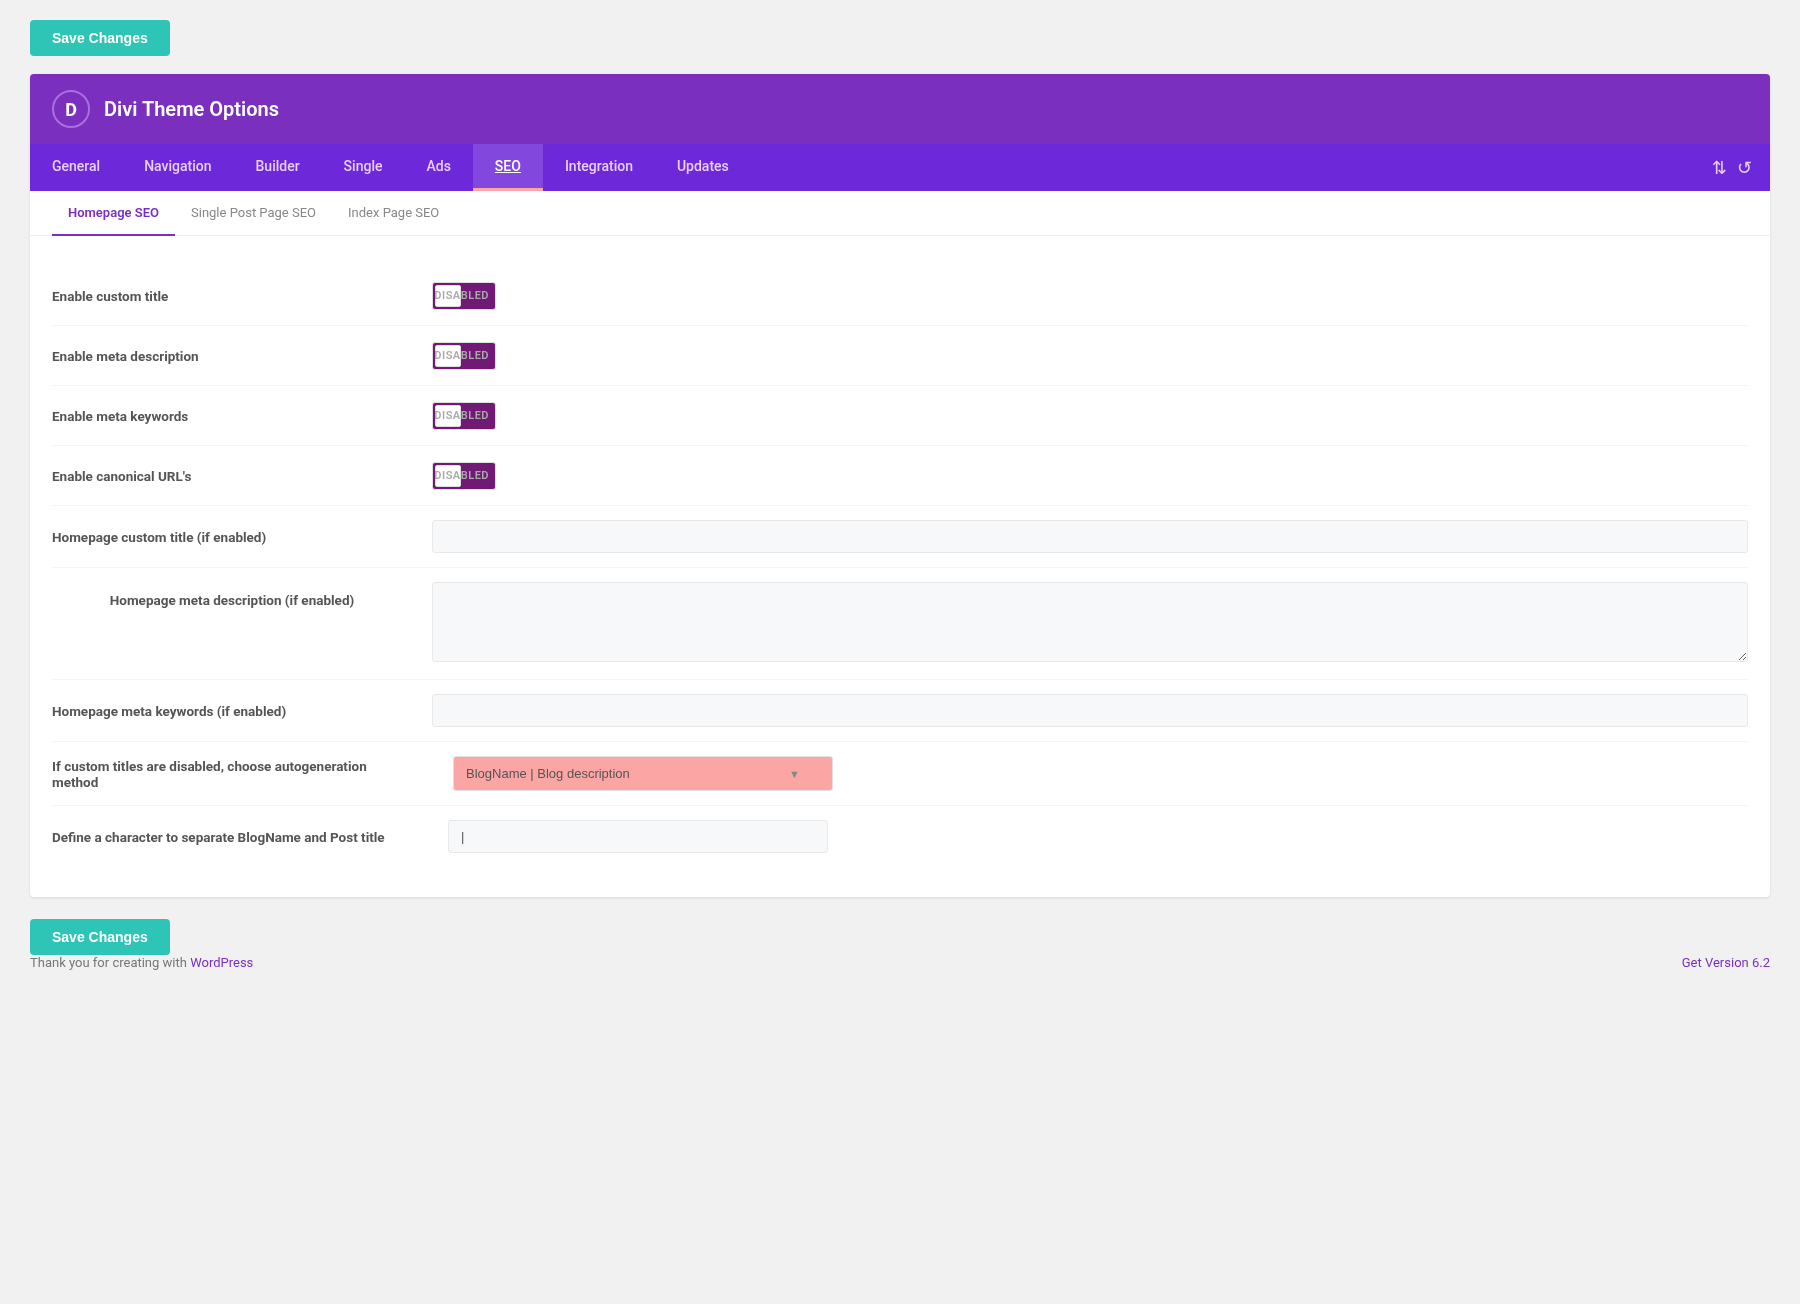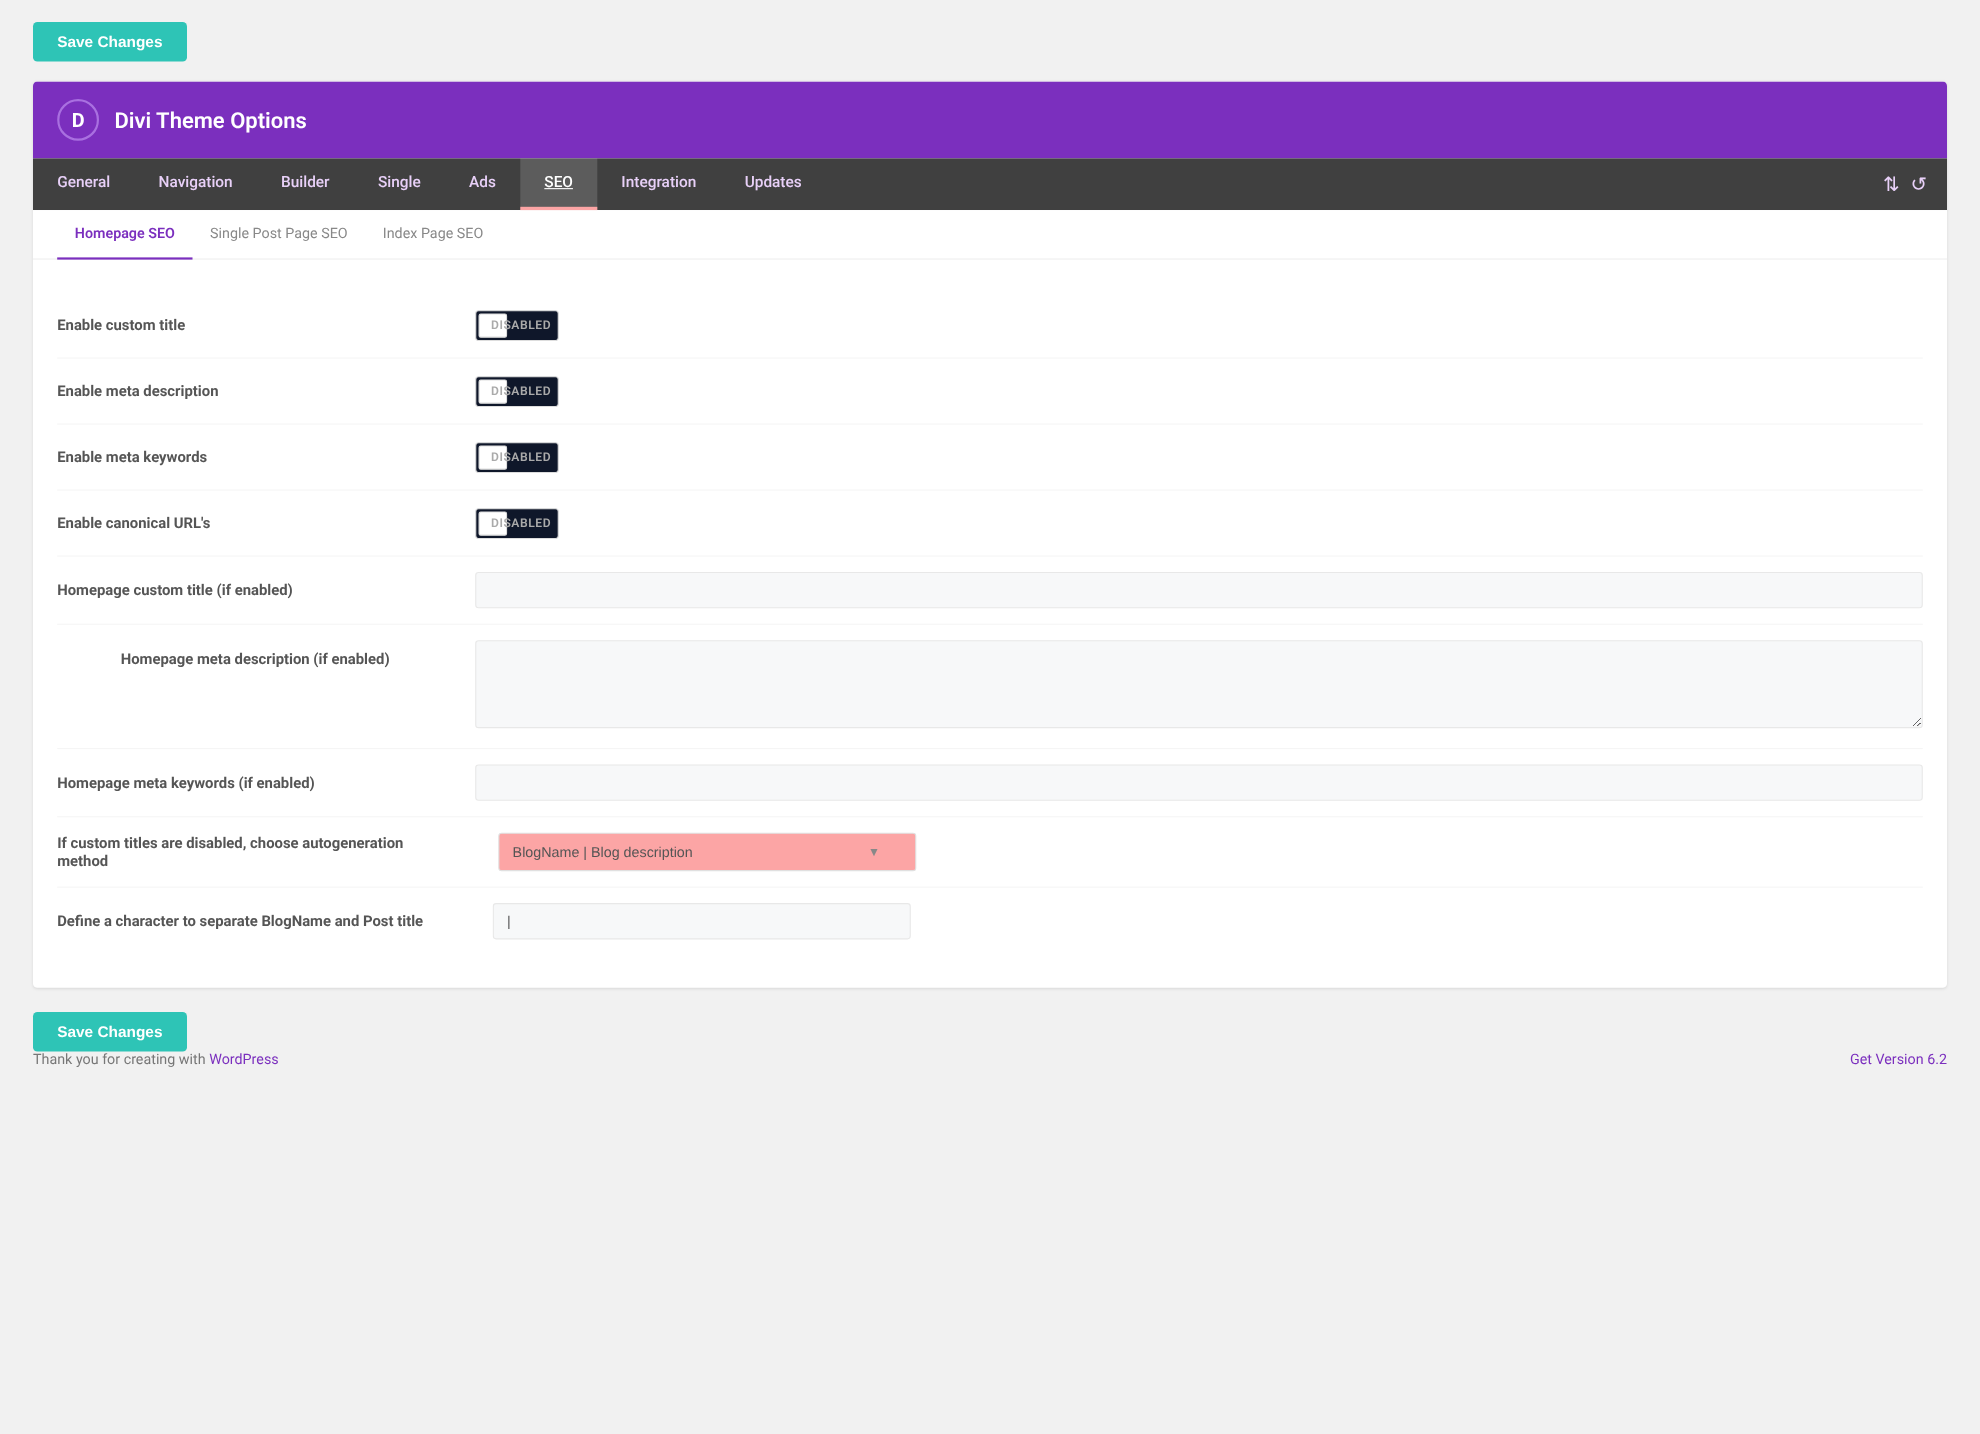--- a/index.html
+++ b/index.html
@@ -52,21 +52,21 @@
       font-weight: 700;
       flex-shrink: 0;
     }
     .panel-header-title {
       color: #fff;
       font-size: 20px;
       font-weight: 600;
     }
 
     .panel-nav {
-      background: #404040;
+      background: #6d28d9;
       display: flex;
       align-items: center;
       padding: 0 0 0 0;
     }
     .panel-nav-tabs {
       display: flex;
       flex: 1;
     }
     .nav-tab {
       color: #e8d0f8;
@@ -134,25 +134,25 @@
       flex: 0 0 380px;
       font-size: 13.5px;
       color: #555;
       padding-right: 20px;
       font-weight: bold;
     }
     .form-control {
       flex: 1;
     }
     .toggle-track {
-      width: 76px;
+      width: 64px;
       height: 28px;
       border-radius: 3px;
       border: 1px solid #ddd;
-      background: #0f172a;
+      background: #701a75;
       position: relative;
       display: flex;
       align-items: center;
       cursor: pointer;
     }
     .toggle-knob {
       width: 26px;
       height: 22px;
       background: #fff;
       border: 1px solid #ddd;

